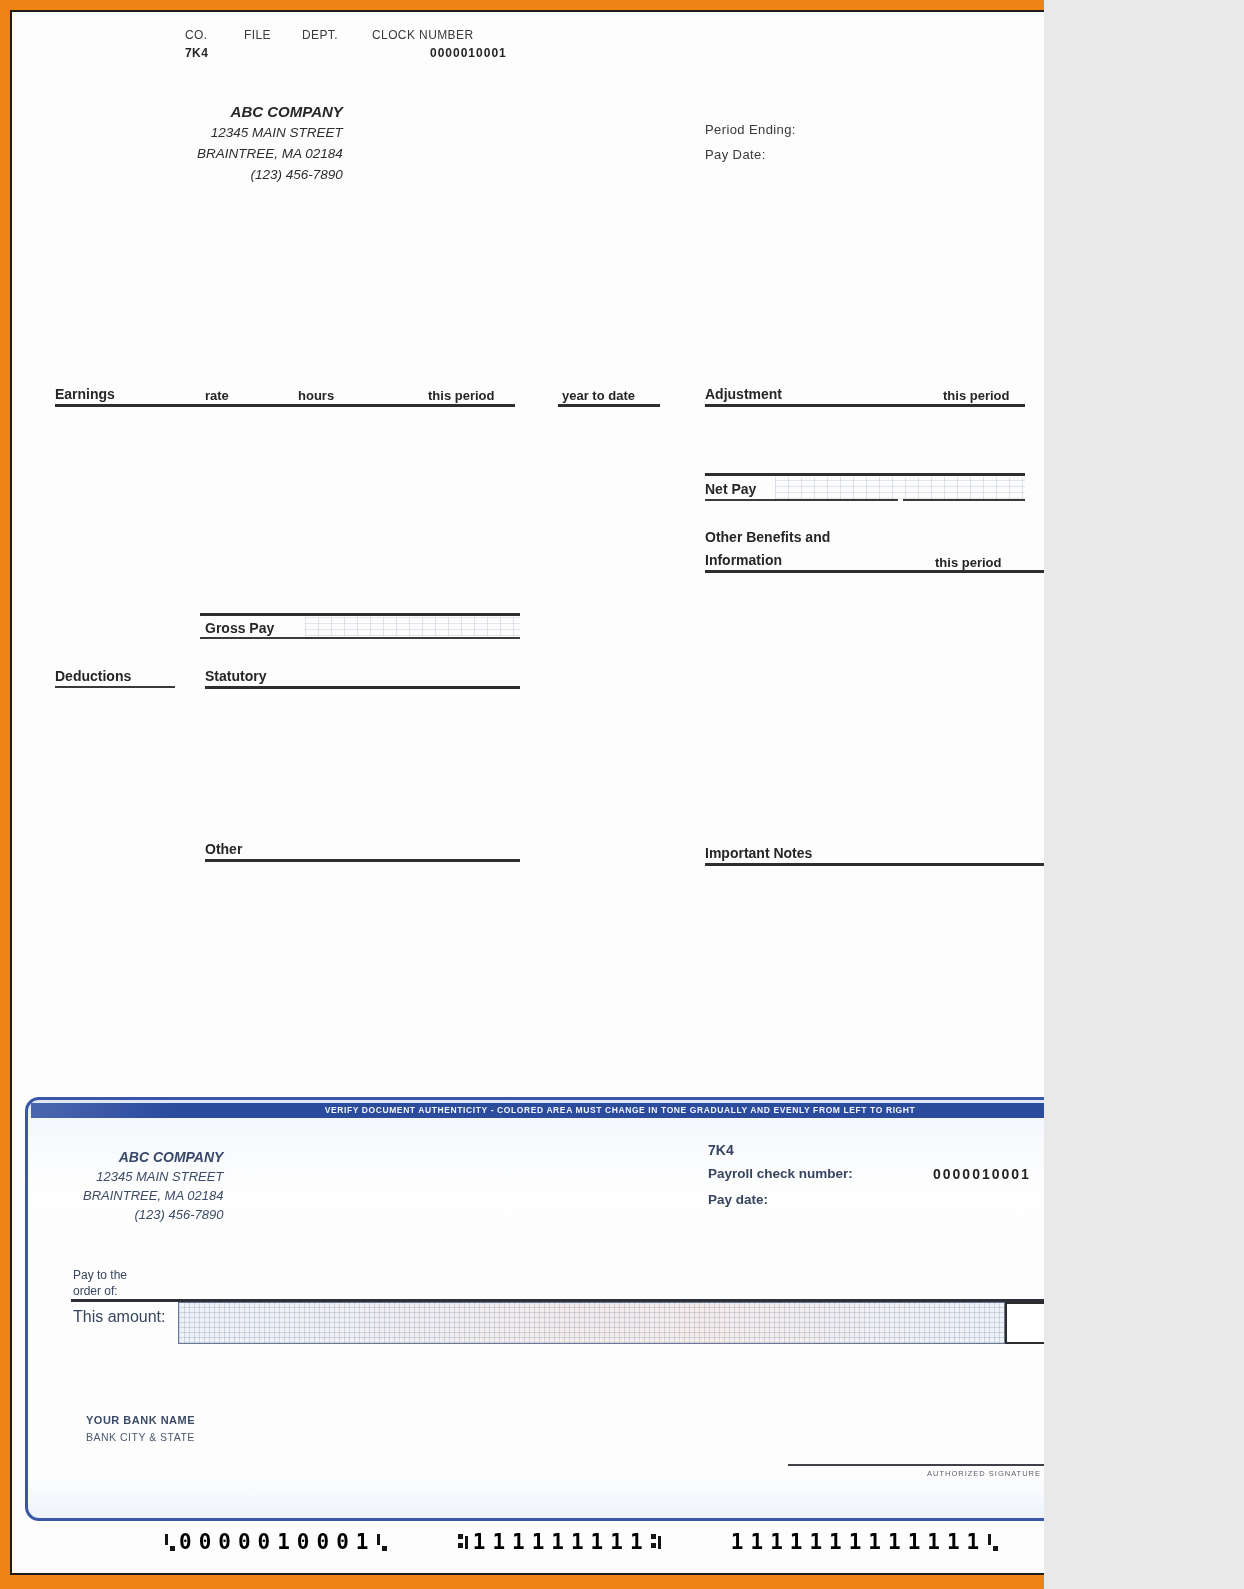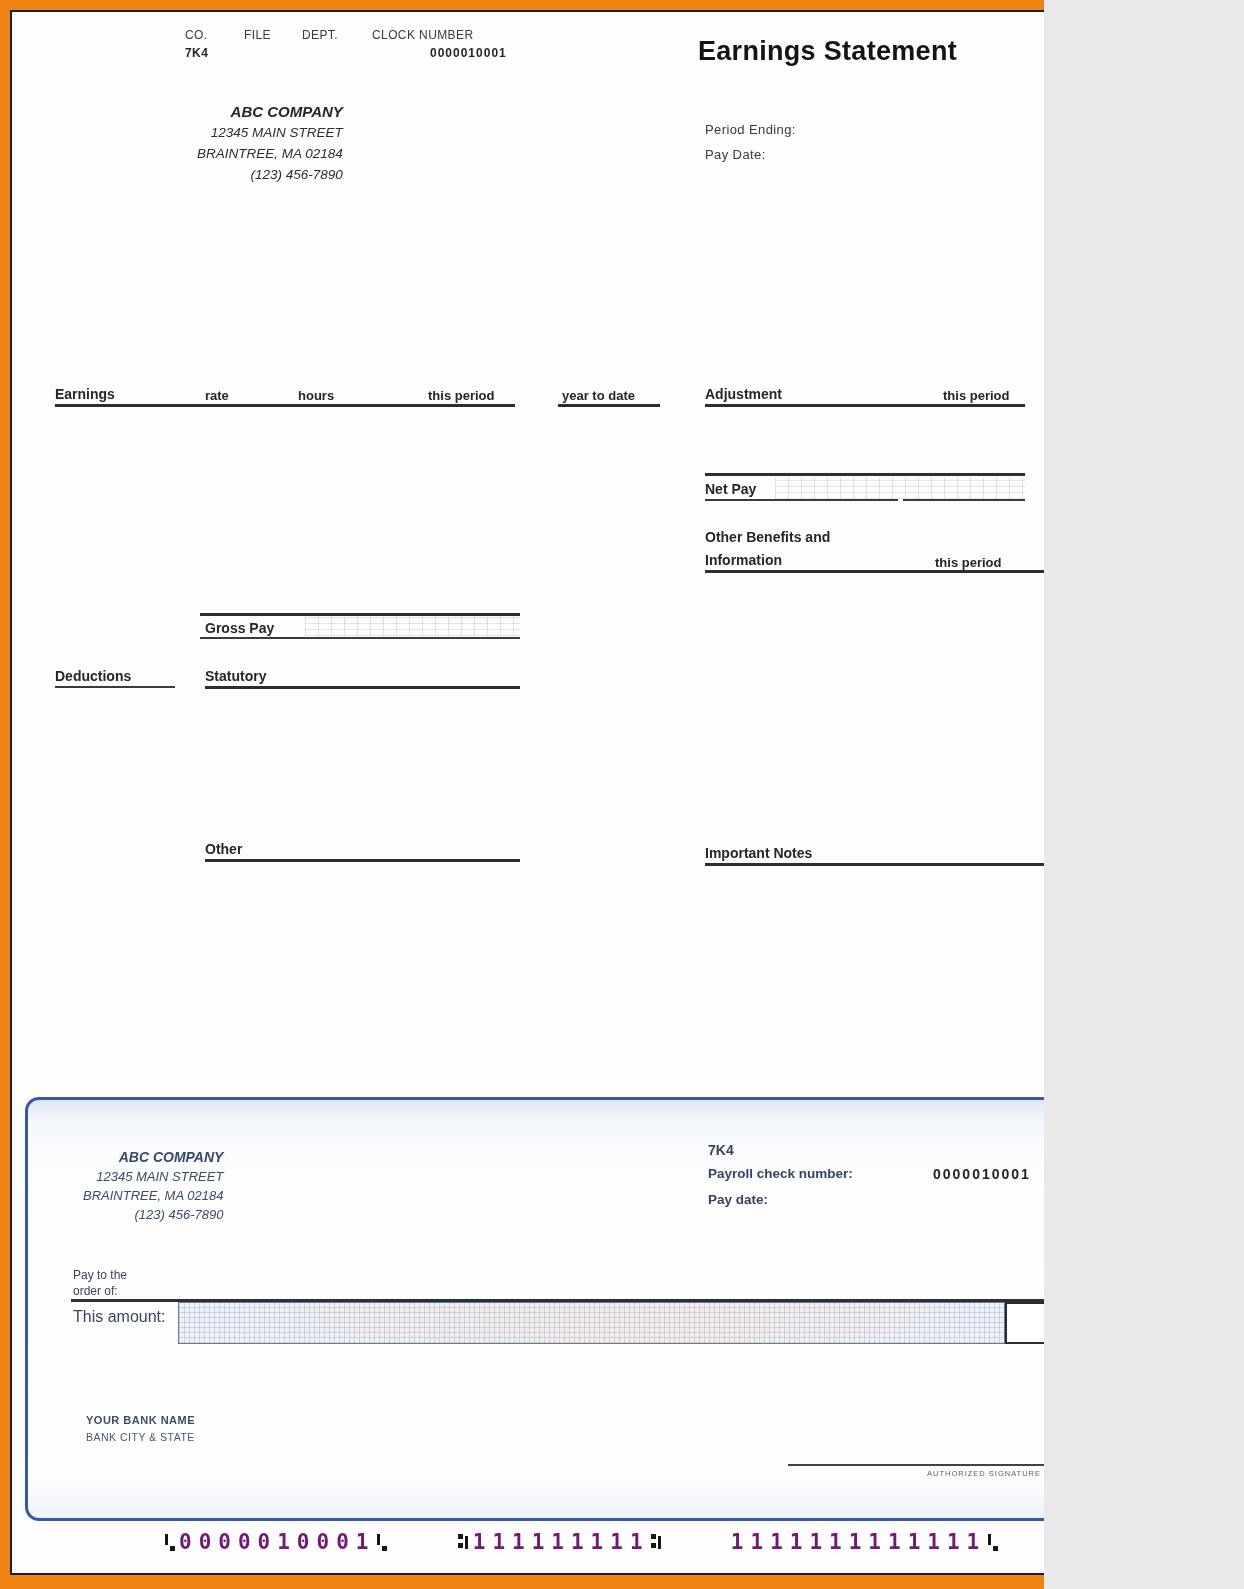--- a/index.html
+++ b/index.html
@@ -27,41 +27,40 @@
   .banner{position:absolute;left:3px;top:3px;right:3px;height:15px;background:linear-gradient(90deg,#4a66b0,#2b4b9c 12%,#2b4b9c 88%,#4a66b0);color:#f2f4fb;font-size:8.5px;font-weight:bold;letter-spacing:.6px;text-align:center;line-height:15px;}
   .chk-txt{color:#36455f;}
   .chk-company{font-size:13px;line-height:19px;color:#3c4b66;}
   .grid-box{background:
      repeating-linear-gradient(90deg, rgba(120,140,175,.28) 0 1px, transparent 1px 5px),
      repeating-linear-gradient(0deg, rgba(120,140,175,.28) 0 1px, transparent 1px 5px),
      linear-gradient(90deg,#eef2f8 0%,#f3eceb 45%,#f5ecea 65%,#eef2f8 100%);
      border:1px solid #6b7894;box-sizing:border-box;}
   .amount-box{background:#fff;border:2px solid #2b2b2b;box-sizing:border-box;}
   
-  .micr{font-family:"DejaVu Sans Mono",monospace;font-weight:bold;font-size:21px;color:#701a75;letter-spacing:7px;white-space:nowrap;}
+  .micr{font-family:"DejaVu Sans Mono",monospace;font-weight:bold;font-size:21px;color:#000000;letter-spacing:7px;white-space:nowrap;}
   .msym{display:inline-block;position:relative;width:11px;height:17px;margin:0 4px 0 1px;vertical-align:-2px;}
   .msym-onus::before{content:"";position:absolute;left:1px;top:0;width:3px;height:11px;background:#151515;}
   .msym-onus::after{content:"";position:absolute;left:6px;bottom:0;width:5px;height:5px;background:#151515;}
   .msym-transit::before{content:"";position:absolute;left:0;top:0;width:5px;height:5px;background:#151515;box-shadow:0 9px 0 #151515;}
   .msym-transit::after{content:"";position:absolute;right:1px;top:2px;width:3px;height:13px;background:#151515;}
 </style>
 </head>
 <body>
 
 <div class="page">
   <div class="paper"></div>
 
   <span class="abs lbl" style="left:185px;top:28px;">CO.</span>
   <span class="abs lbl" style="left:244px;top:28px;">FILE</span>
   <span class="abs lbl" style="left:302px;top:28px;">DEPT.</span>
   <span class="abs lbl" style="left:372px;top:28px;">CLOCK NUMBER</span>
   <span class="abs lbl b" style="left:185px;top:46px;">7K4</span>
   <span class="abs lbl b" style="left:430px;top:46px;letter-spacing:1px;">0000010001</span>
 
-  <span class="abs title" style="left:698px;top:36px;">Earnings Statement</span>
 
   <div class="abs companyline it" style="left:197px;top:101px;">
     <div class="b it" style="font-size:15px;">ABC COMPANY</div>
     <div>12345 MAIN STREET</div>
     <div>BRAINTREE, MA 02184</div>
     <div>(123) 456-7890</div>
   </div>
 
   <span class="abs lbl" style="left:705px;top:122px;font-size:13px;">Period Ending:</span>
   <span class="abs lbl" style="left:705px;top:147px;font-size:13px;">Pay Date:</span>
@@ -104,20 +103,21 @@
   <span class="abs colhead" style="left:205px;top:841px;font-size:14px;">Other</span>
   <div class="abs rule3" style="left:205px;top:859px;width:315px;"></div>
   <span class="abs colhead" style="left:705px;top:845px;font-size:14px;">Important Notes</span>
   <div class="abs rule3" style="left:705px;top:863px;width:445px;"></div>
 
   <div class="abs perf-line" style="left:1203px;top:14px;height:1078px;"></div>
   <div class="abs perf-text" style="left:1188px;top:860px;height:220px;">FOLD AND REMOVE</div>
   <div class="abs perf-arrow" style="left:1196px;top:1086px;"></div>
 
   <div class="check">
+    <div class="banner">VERIFY DOCUMENT AUTHENTICITY - COLORED AREA MUST CHANGE IN TONE GRADUALLY AND EVENLY FROM LEFT TO RIGHT</div>
 
     <div class="abs chk-company it" style="left:55px;top:48px;">
       <div class="b it" style="font-size:14px;color:#38486a;">ABC COMPANY</div>
       <div>12345 MAIN STREET</div>
       <div>BRAINTREE, MA 02184</div>
       <div>(123) 456-7890</div>
     </div>
 
     <span class="abs b chk-txt" style="left:680px;top:42px;font-size:14px;">7K4</span>
     <span class="abs" style="left:1037px;top:44px;font-size:16px;color:#8a8f99;letter-spacing:1px;">11-15/11</span>

